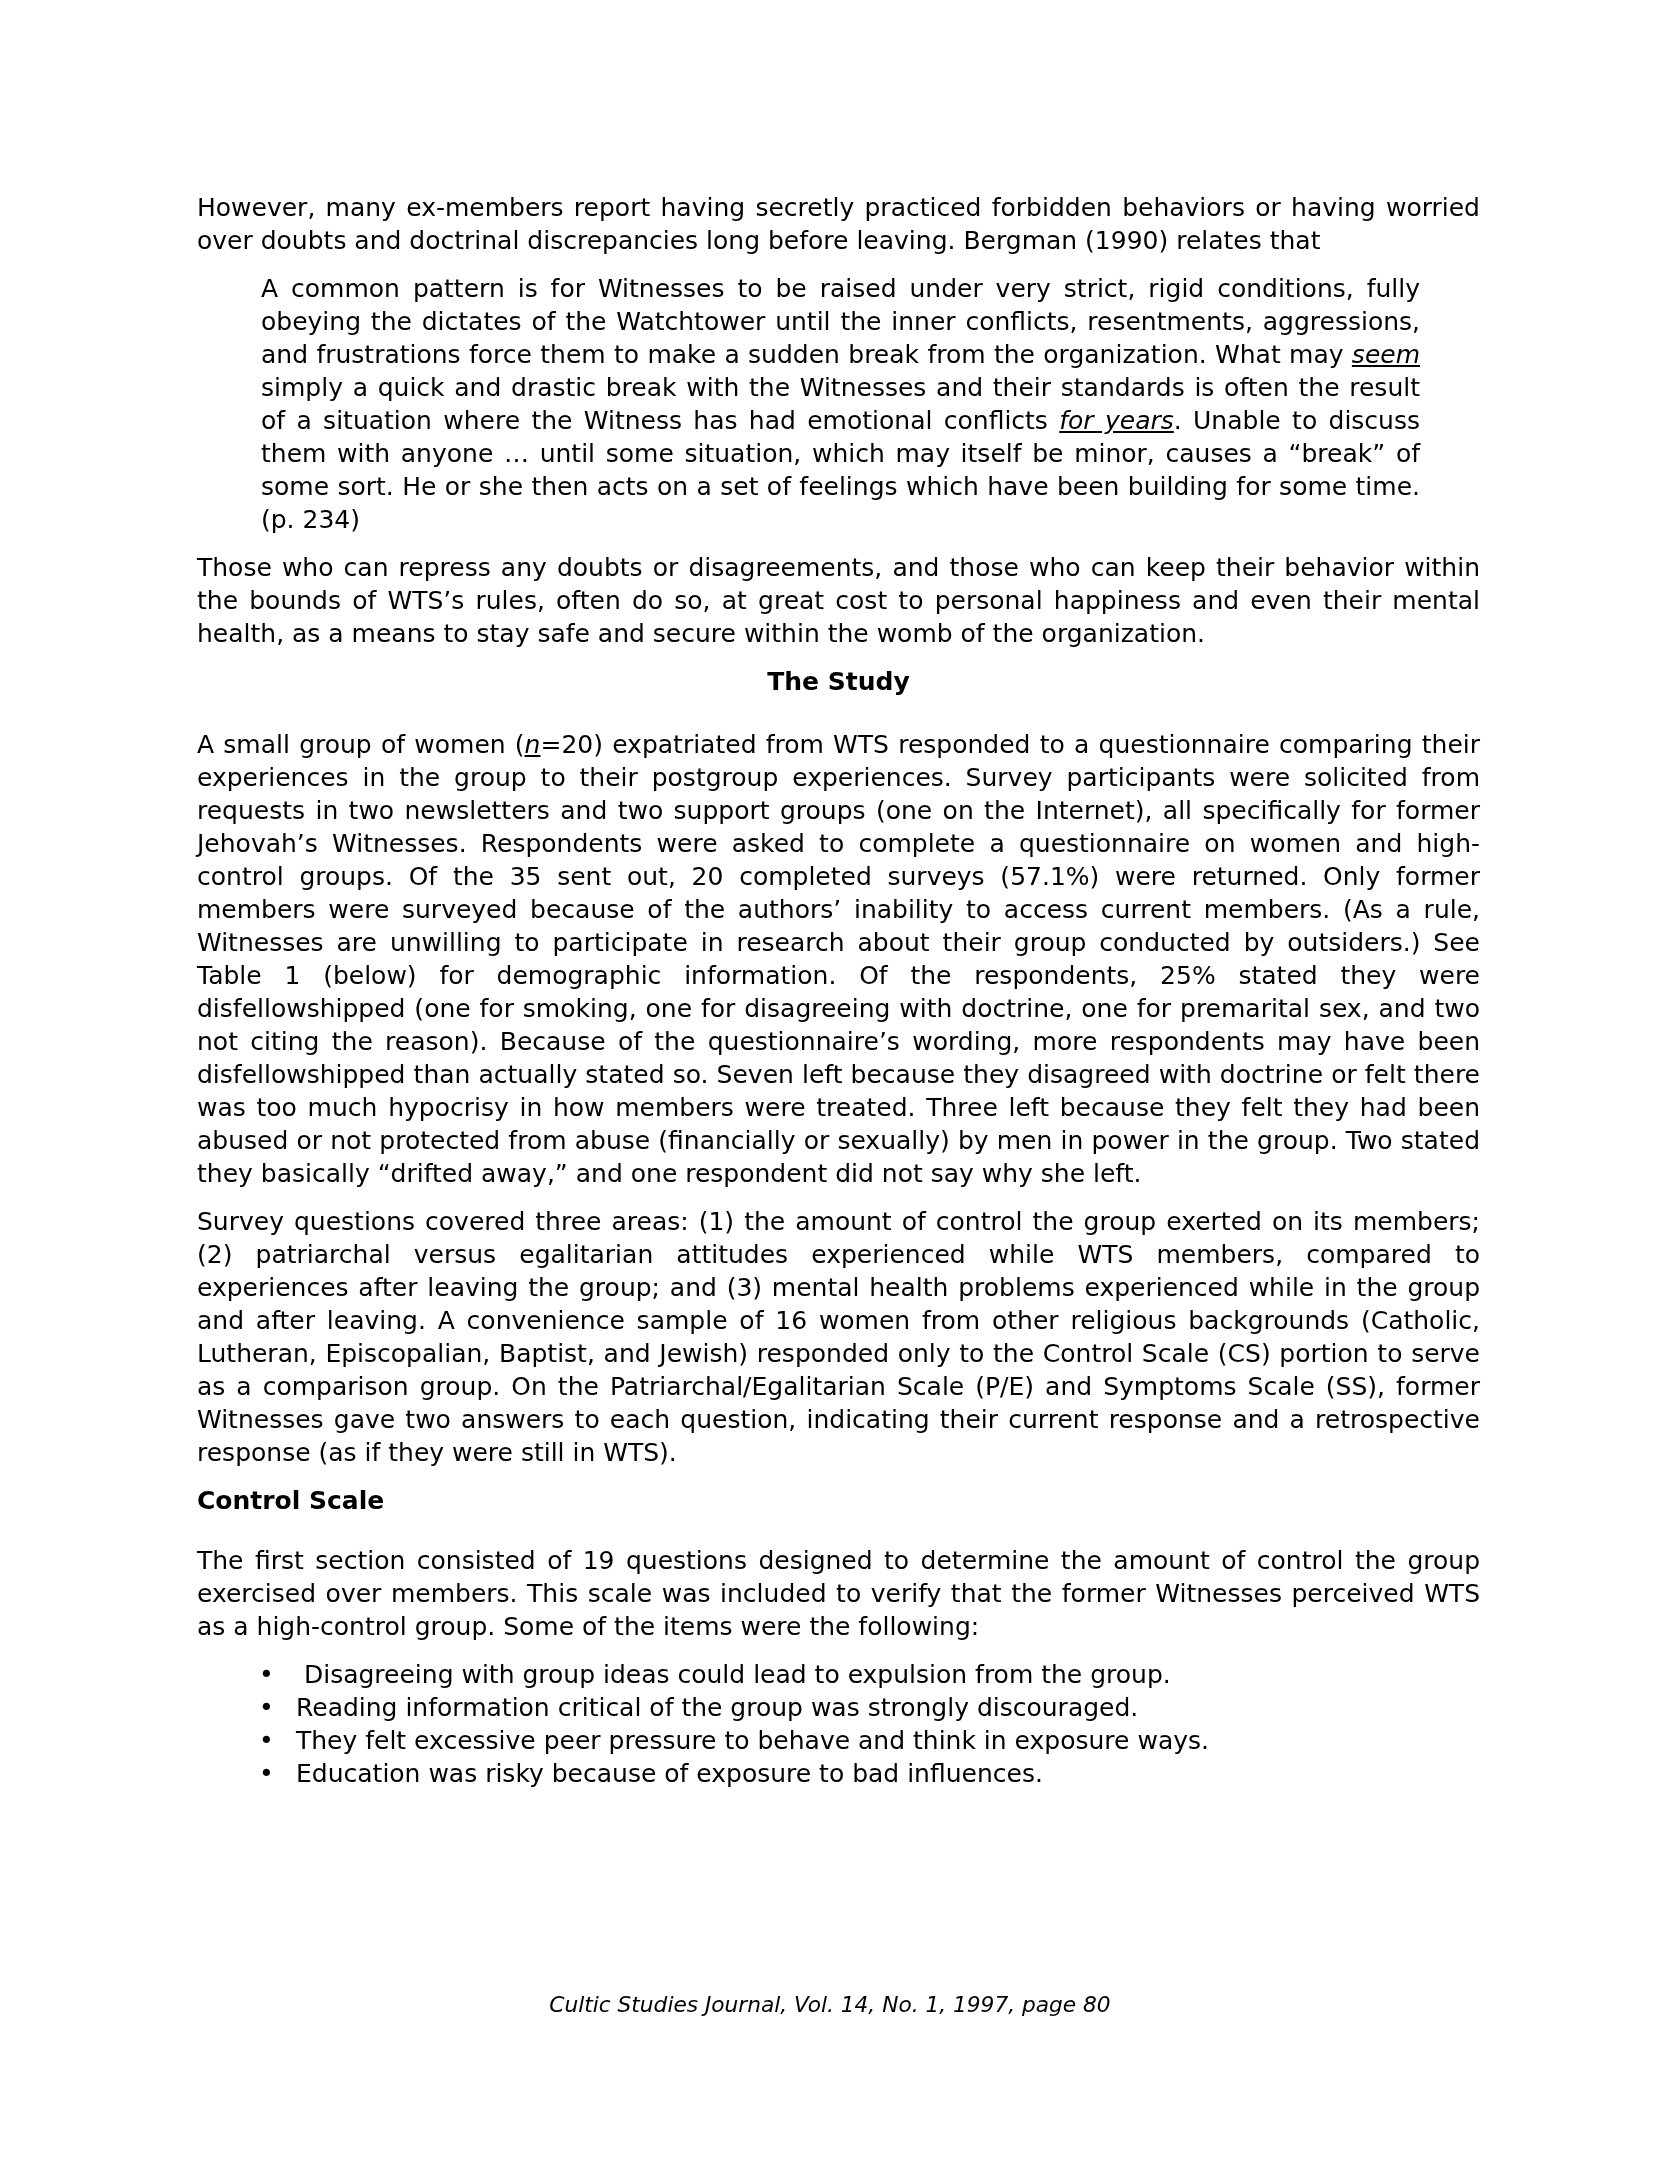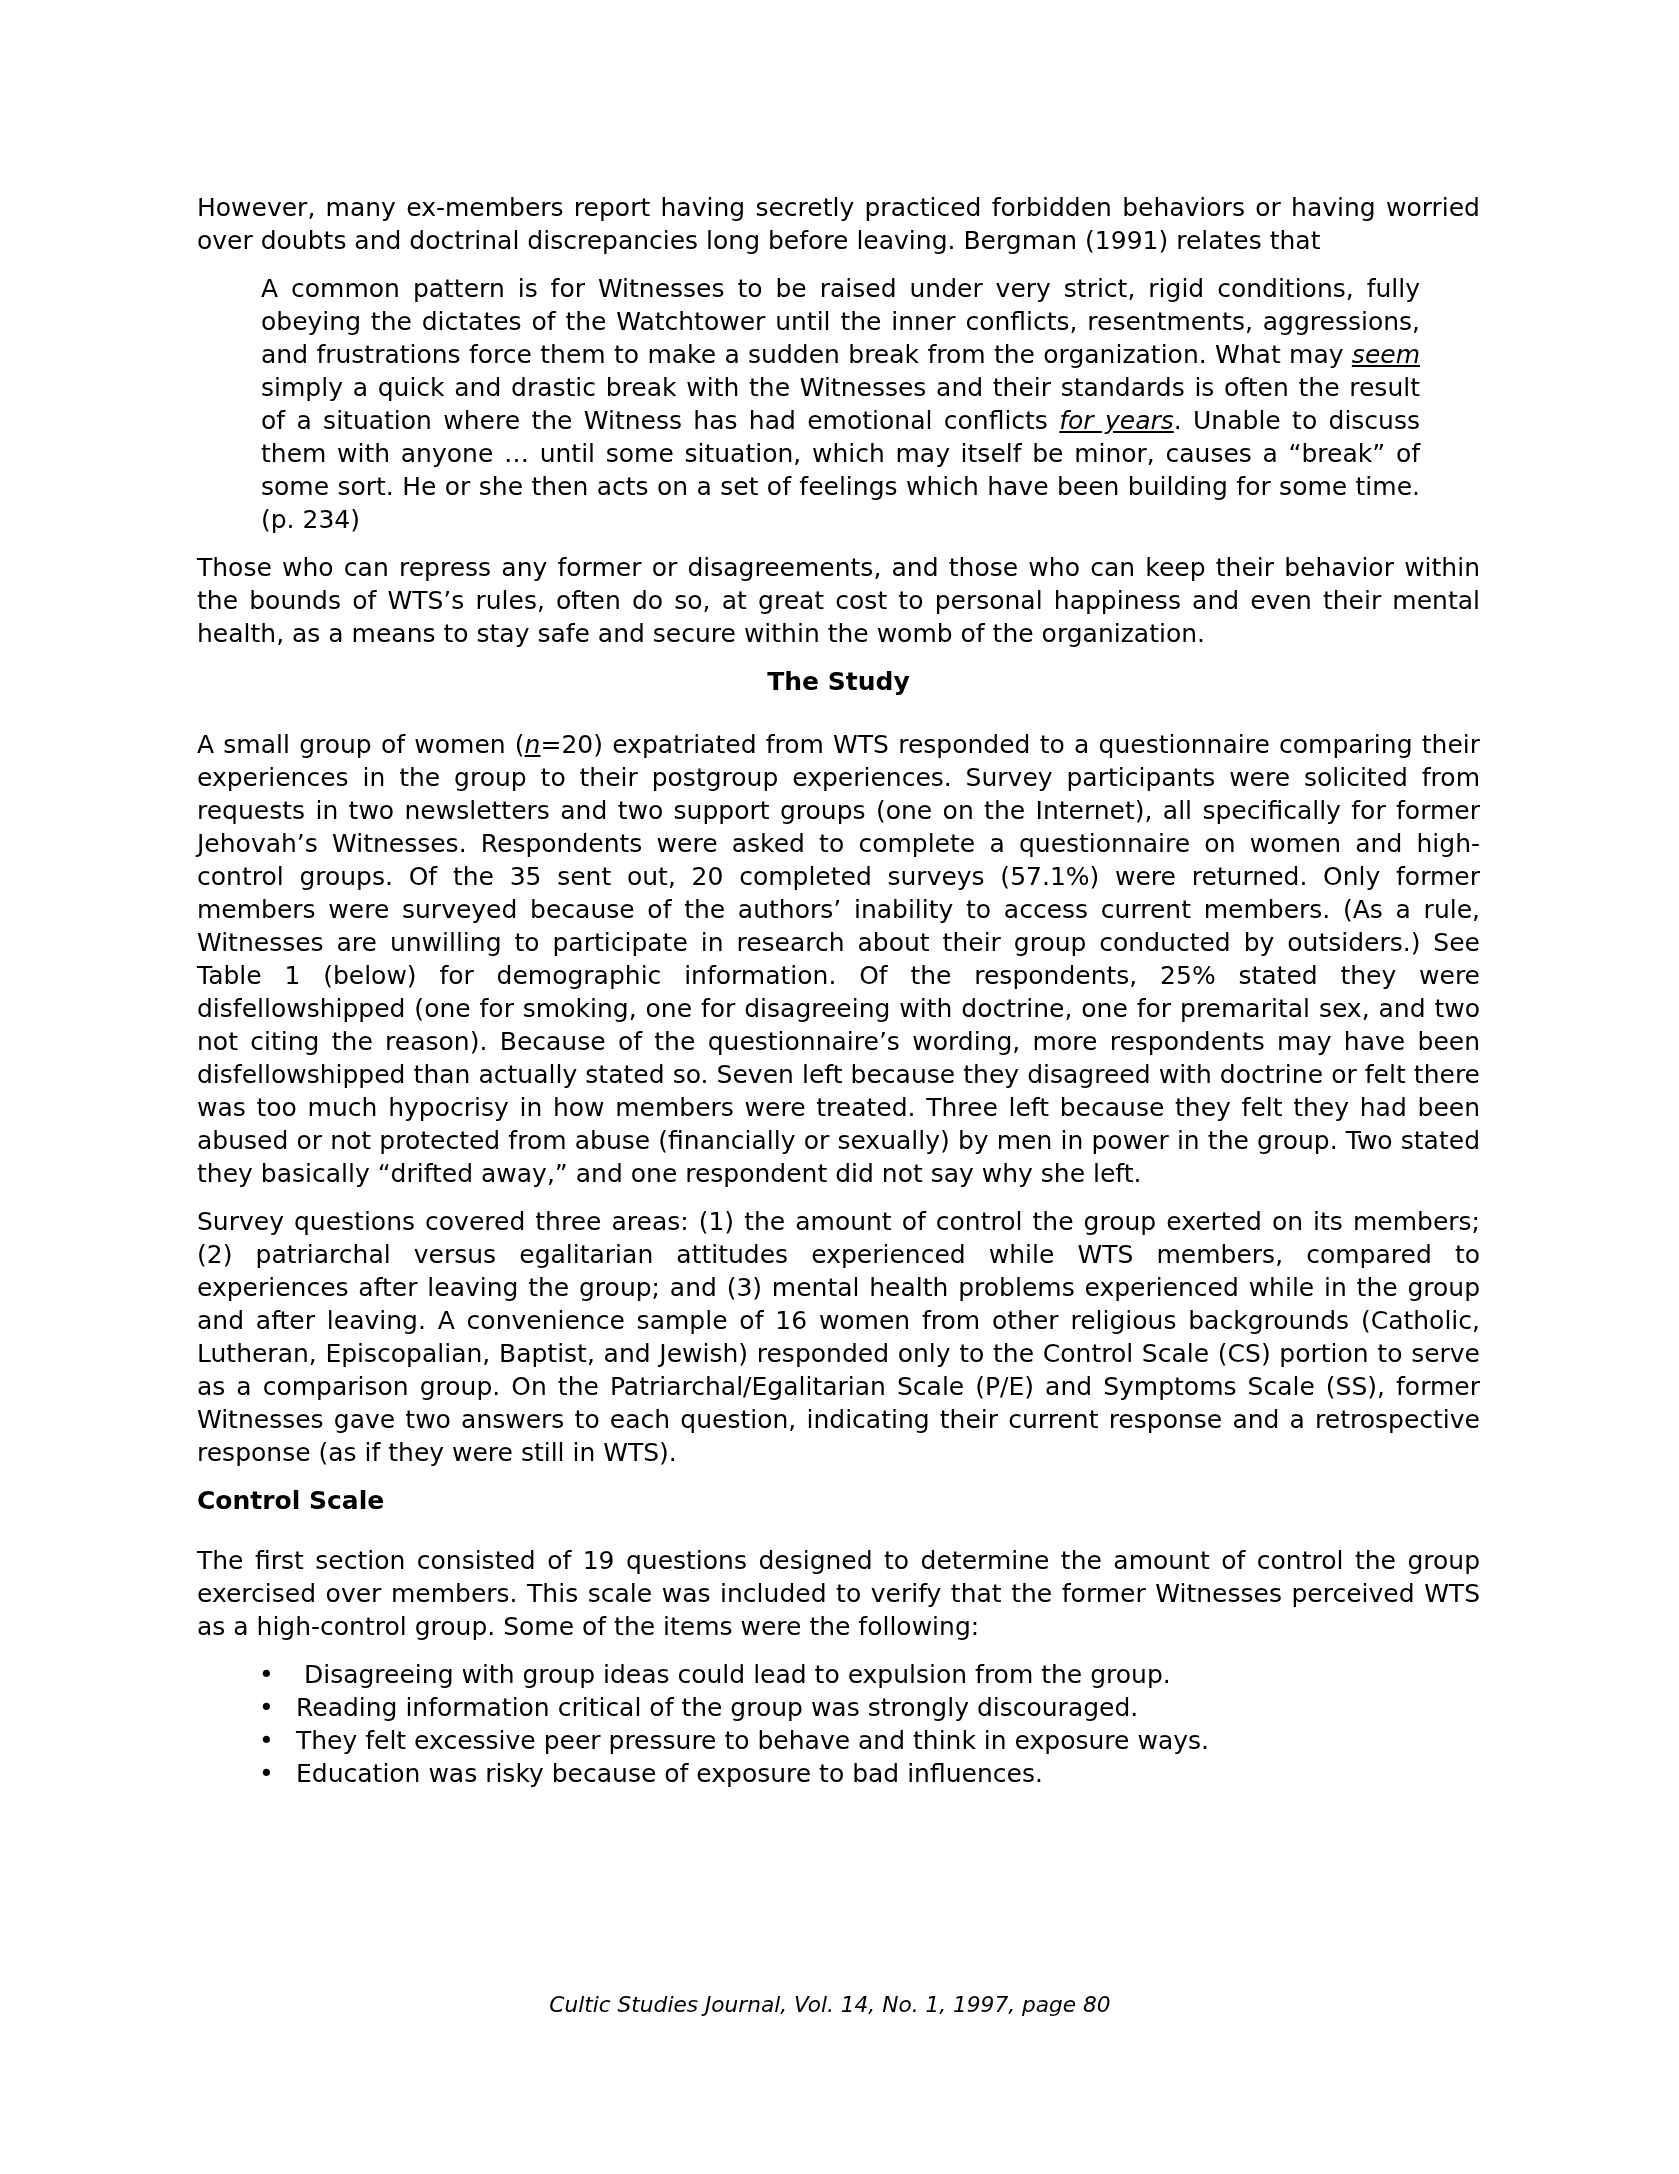--- a/index.html
+++ b/index.html
@@ -16,25 +16,25 @@
   ul.items li .bullet { position: absolute; left: 62px; top: 0; }
   .footer { position: absolute; left: 0; width: 1660px; top: 1992px; text-align: center;
             font-family: "DejaVu Sans", sans-serif; font-style: italic; font-size: 21.7px; }
   em { font-style: italic; text-decoration: underline; }
 </style>
 </head>
 <body>
 
 <div class="page">
 
-  <p class="para">However, many ex-members report having secretly practiced forbidden behaviors or having worried over doubts and doctrinal discrepancies long before leaving. Bergman (1991) relates that</p>
+  <p class="para">However, many ex-members report having secretly practiced forbidden behaviors or having worried over doubts and doctrinal discrepancies long before leaving. Bergman (1990) relates that</p>
 
   <p class="quote"><span>A common pattern is for Witnesses to be raised under very strict, rigid conditions, fully obeying the dictates of the Watchtower until the inner conflicts, resentments, aggressions, and frustrations force them to make a sudden break from the organization. What may </span><em>seem</em><span> simply a quick and drastic break with the Witnesses and their standards is often the result of a situation where the Witness has had emotional conflicts </span><em>for years</em><span>. Unable to discuss them with anyone … until some situation, which may itself be minor, causes a “break” of some sort. He or she then acts on a set of feelings which have been building for some time. (p. 234)</span></p>
 
-  <p class="para">Those who can repress any former or disagreements, and those who can keep their behavior within the bounds of WTS’s rules, often do so, at great cost to personal happiness and even their mental health, as a means to stay safe and secure within the womb of the organization.</p>
+  <p class="para">Those who can repress any doubts or disagreements, and those who can keep their behavior within the bounds of WTS’s rules, often do so, at great cost to personal happiness and even their mental health, as a means to stay safe and secure within the womb of the organization.</p>
 
   <div class="heading-center">The Study</div>
 
   <p class="para"><span>A small group of women (</span><em>n</em><span>=20) expatriated from WTS responded to a questionnaire comparing their experiences in the group to their postgroup experiences. Survey participants were solicited from requests in two newsletters and two support groups (one on the Internet), all specifically for former Jehovah’s Witnesses. Respondents were asked to complete a questionnaire on women and high-control groups. Of the 35 sent out, 20 completed surveys (57.1%) were returned. Only former members were surveyed because of the authors’ inability to access current members. (As a rule, Witnesses are unwilling to participate in research about their group conducted by outsiders.) See Table 1 (below) for demographic information. Of the respondents, 25% stated they were disfellowshipped (one for smoking, one for disagreeing with doctrine, one for premarital sex, and two not citing the reason). Because of the questionnaire’s wording, more respondents may have been disfellowshipped than actually stated so. Seven left because they disagreed with doctrine or felt there was too much hypocrisy in how members were treated. Three left because they felt they had been abused or not protected from abuse (financially or sexually) by men in power in the group. Two stated they basically “drifted away,” and one respondent did not say why she left.</span></p>
 
   <p class="para">Survey questions covered three areas: (1) the amount of control the group exerted on its members; (2) patriarchal versus egalitarian attitudes experienced while WTS members, compared to experiences after leaving the group; and (3) mental health problems experienced while in the group and after leaving. A convenience sample of 16 women from other religious backgrounds (Catholic, Lutheran, Episcopalian, Baptist, and Jewish) responded only to the Control Scale (CS) portion to serve as a comparison group. On the Patriarchal/Egalitarian Scale (P/E) and Symptoms Scale (SS), former Witnesses gave two answers to each question, indicating their current response and a retrospective response (as if they were still in WTS).</p>
 
   <div class="heading-left">Control Scale</div>
 
   <p class="para">The first section consisted of 19 questions designed to determine the amount of control the group exercised over members. This scale was included to verify that the former Witnesses perceived WTS as a high-control group. Some of the items were the following:</p>

